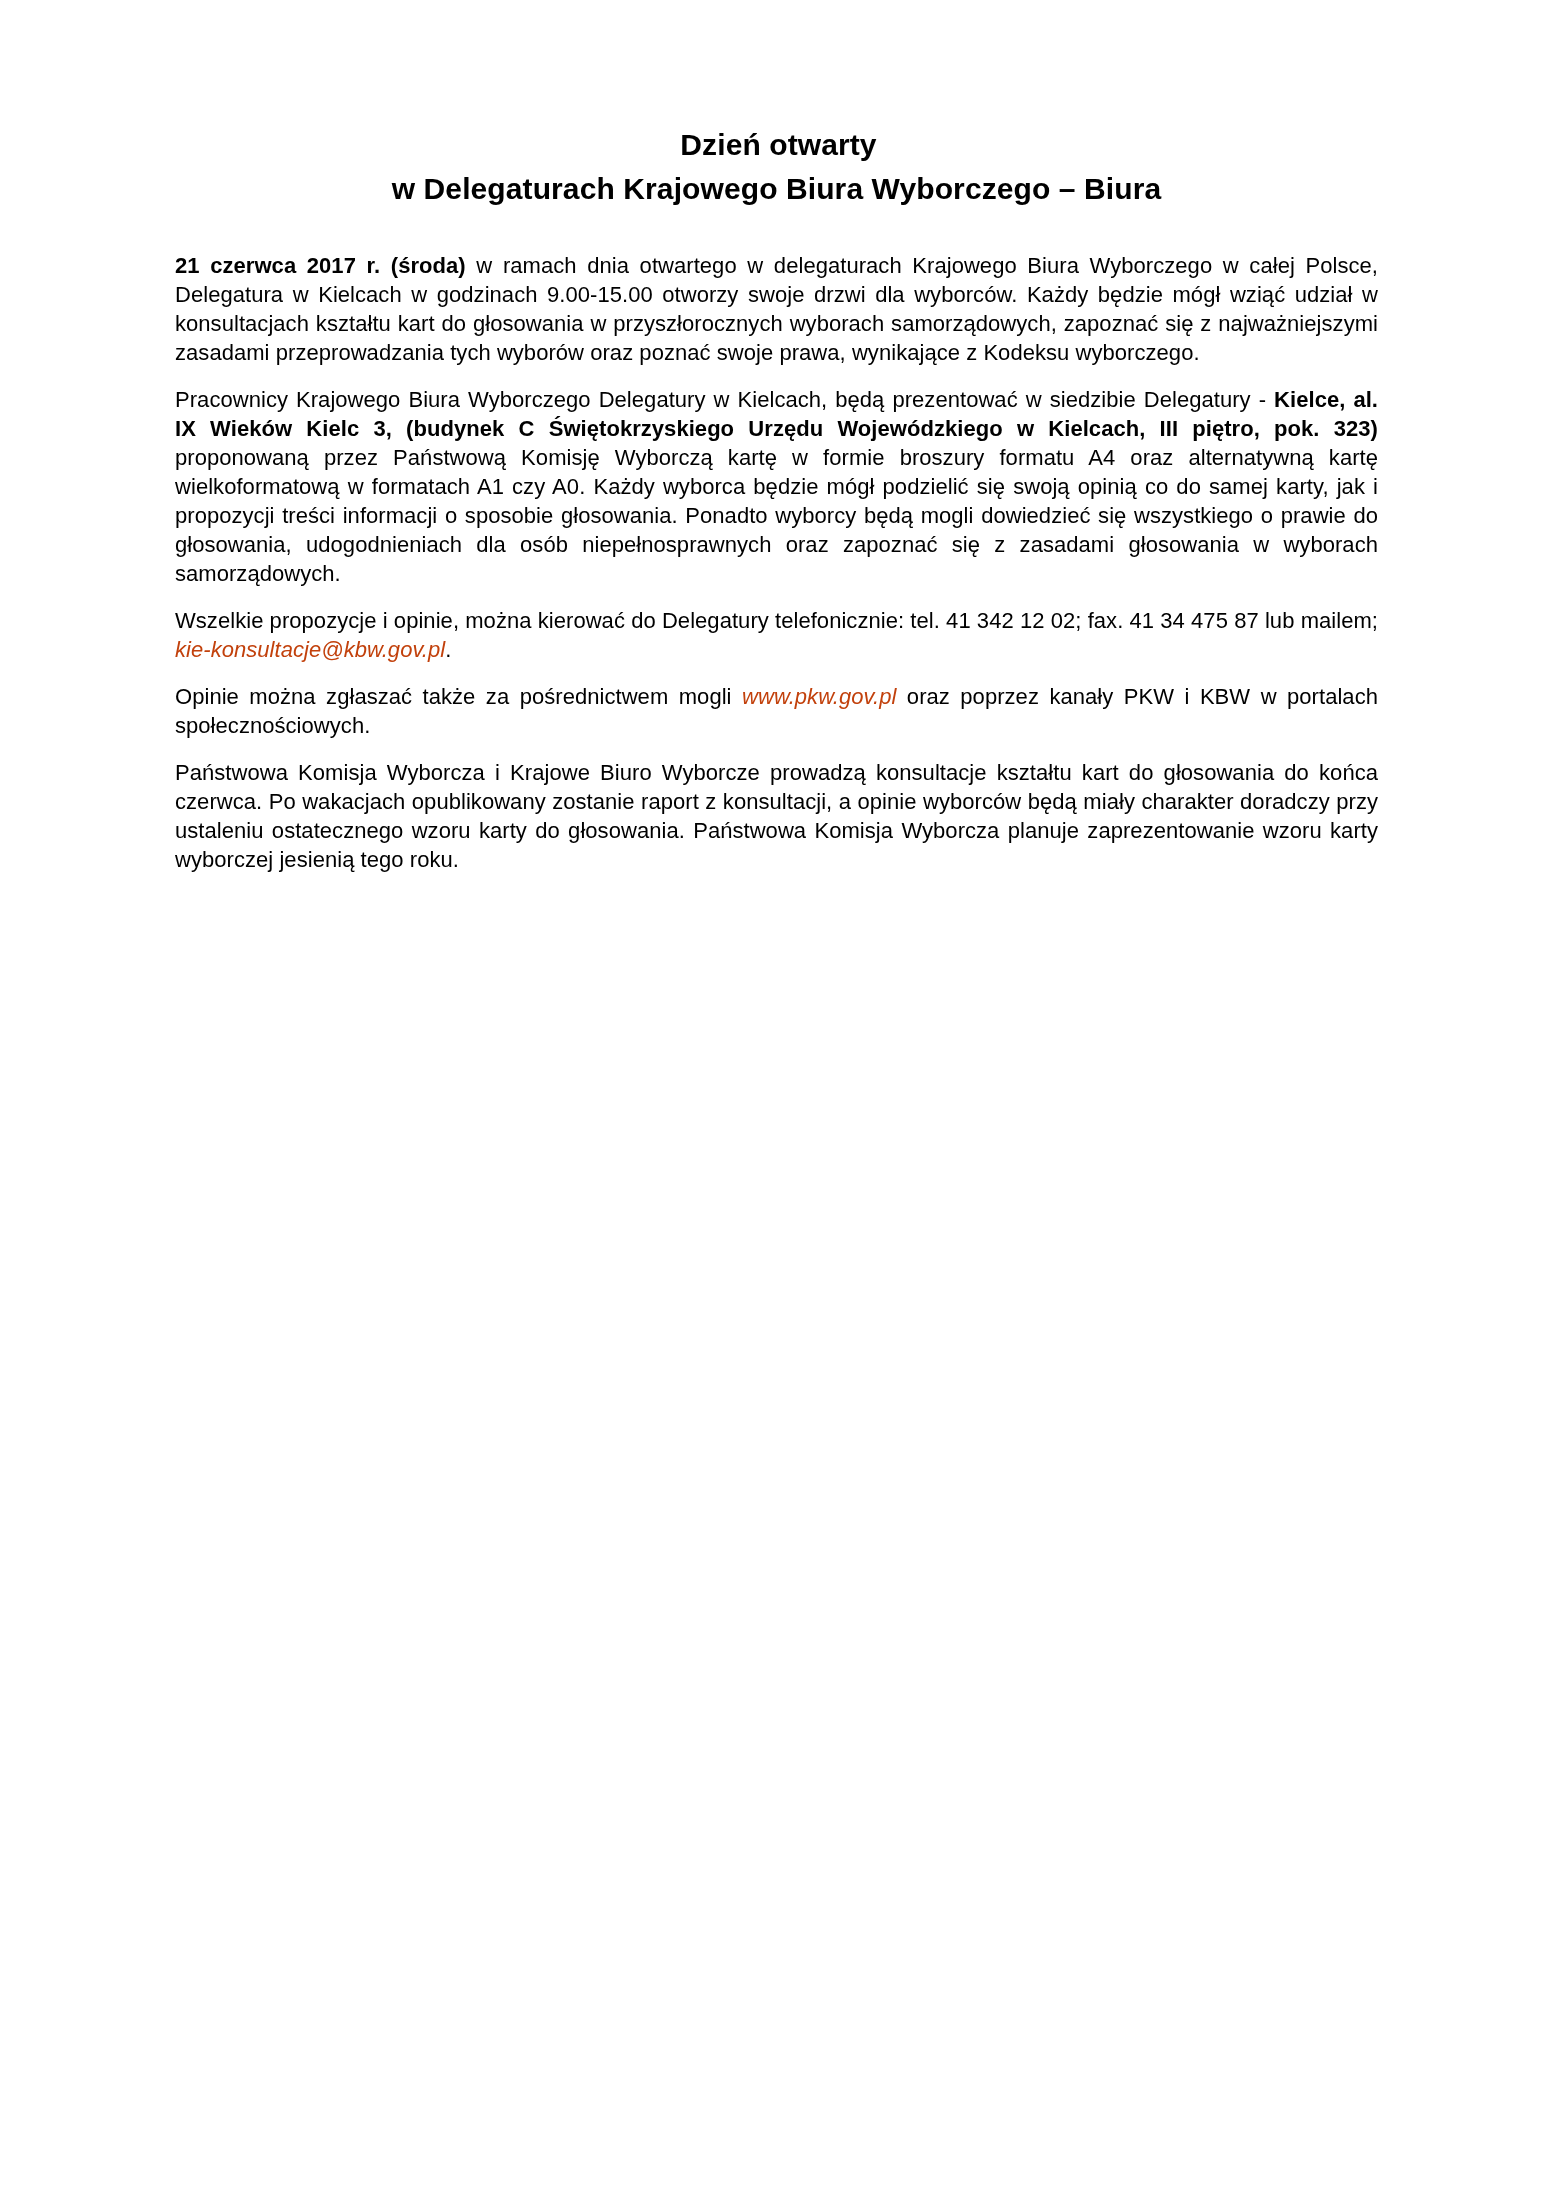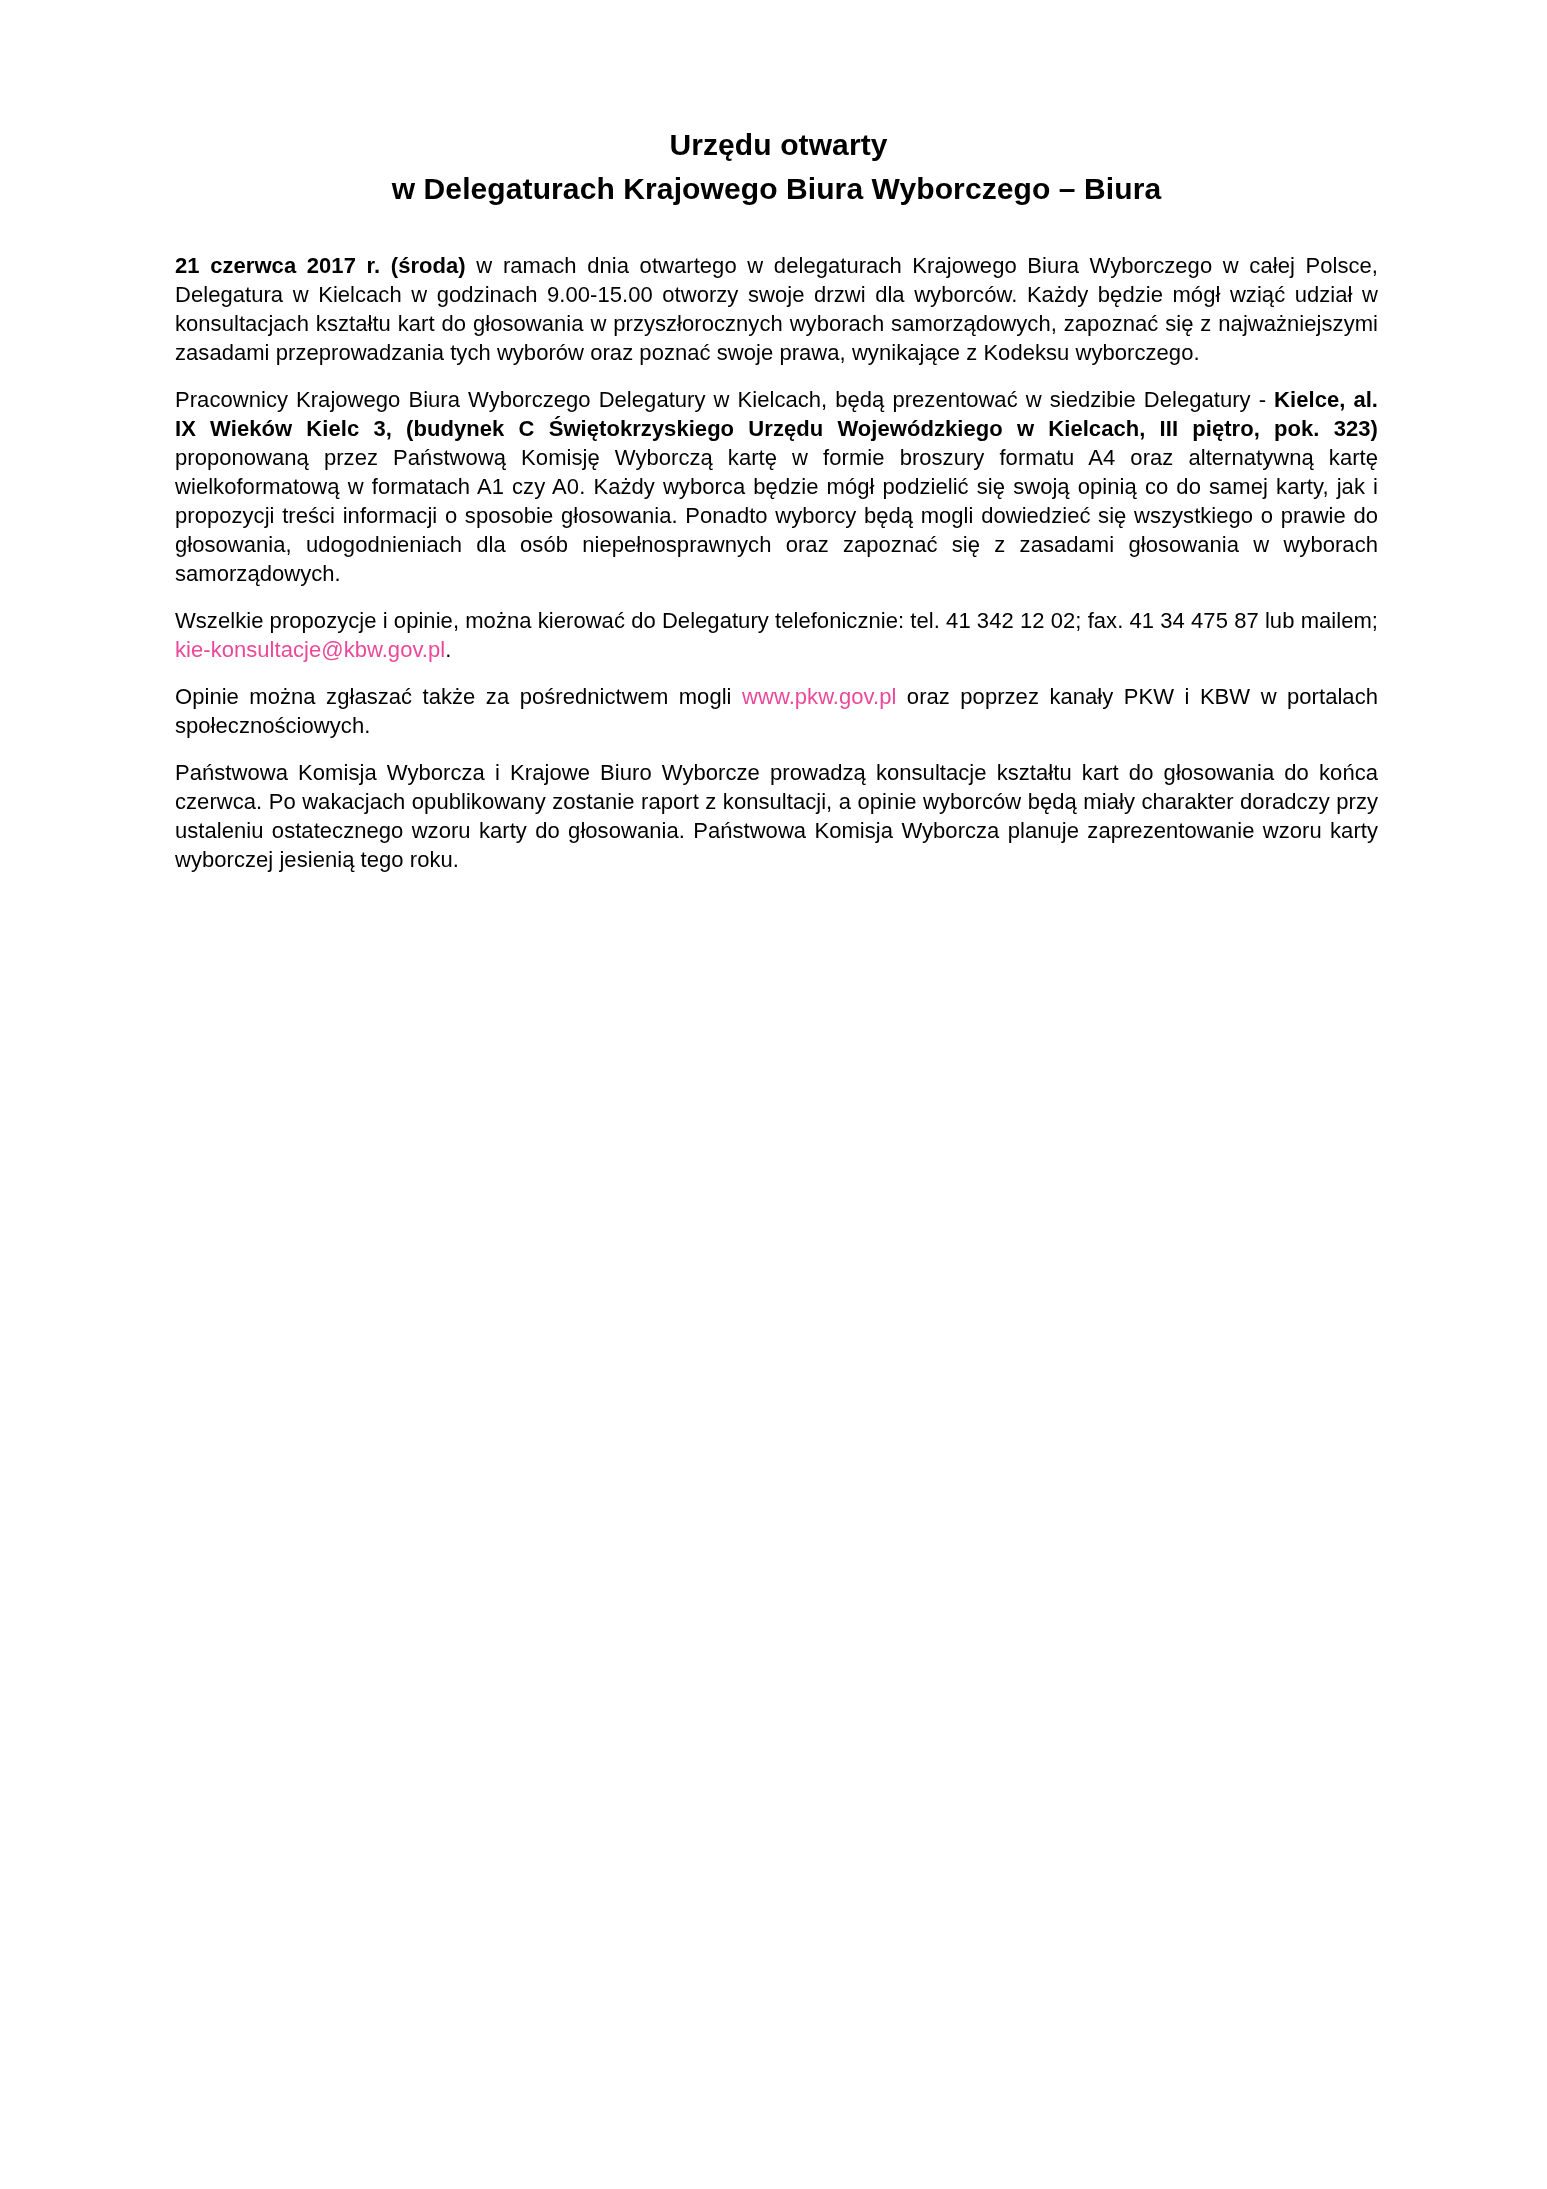--- a/index.html
+++ b/index.html
@@ -43,34 +43,35 @@
     text-justify: inter-word;
     letter-spacing: 0.05px;
   }
   p.body-par:last-child {
     margin-bottom: 0;
   }
   b, .bold {
     font-weight: bold;
   }
   .link {
-    color: #ec4899;
+    color: #c2410c;
     text-decoration: none;
+    font-style: italic;
   }
   .nowrap {
     white-space: nowrap;
   }
 </style>
 </head>
 <body>
 
 <div class="page">
 
   <h1 class="doc-title">
-    <span class="title-line title-line-1">Urzędu otwarty</span>
+    <span class="title-line title-line-1">Dzień otwarty</span>
     <span class="title-line title-line-2">w Delegaturach Krajowego Biura Wyborczego – Biura</span>
   </h1>
 
   <p class="body-par">
     <b>21 czerwca 2017 r. (środa)</b><span> w ramach dnia otwartego w delegaturach Krajowego Biura Wyborczego w całej Polsce, Delegatura w Kielcach w godzinach 9.00-15.00 otworzy swoje drzwi dla wyborców. Każdy będzie mógł wziąć udział w konsultacjach kształtu kart do głosowania w przyszłorocznych wyborach samorządowych, zapoznać się z najważniejszymi zasadami przeprowadzania tych wyborów oraz poznać swoje prawa, wynikające z Kodeksu wyborczego.</span>
   </p>
 
   <p class="body-par">
     <span>Pracownicy Krajowego Biura Wyborczego Delegatury w Kielcach, będą prezentować w siedzibie Delegatury - </span><b>Kielce, al. IX Wieków Kielc 3, (budynek C Świętokrzyskiego Urzędu Wojewódzkiego w Kielcach, III piętro, pok. 323)</b><span> proponowaną przez Państwową Komisję Wyborczą kartę w formie broszury formatu A4 oraz alternatywną kartę wielkoformatową w formatach A1 czy A0. Każdy wyborca będzie mógł podzielić się swoją opinią co do samej karty, jak i propozycji treści informacji o sposobie głosowania. Ponadto wyborcy będą mogli dowiedzieć się wszystkiego o prawie do głosowania, udogodnieniach dla osób niepełnosprawnych oraz zapoznać się z zasadami głosowania w wyborach samorządowych.</span>
   </p>

